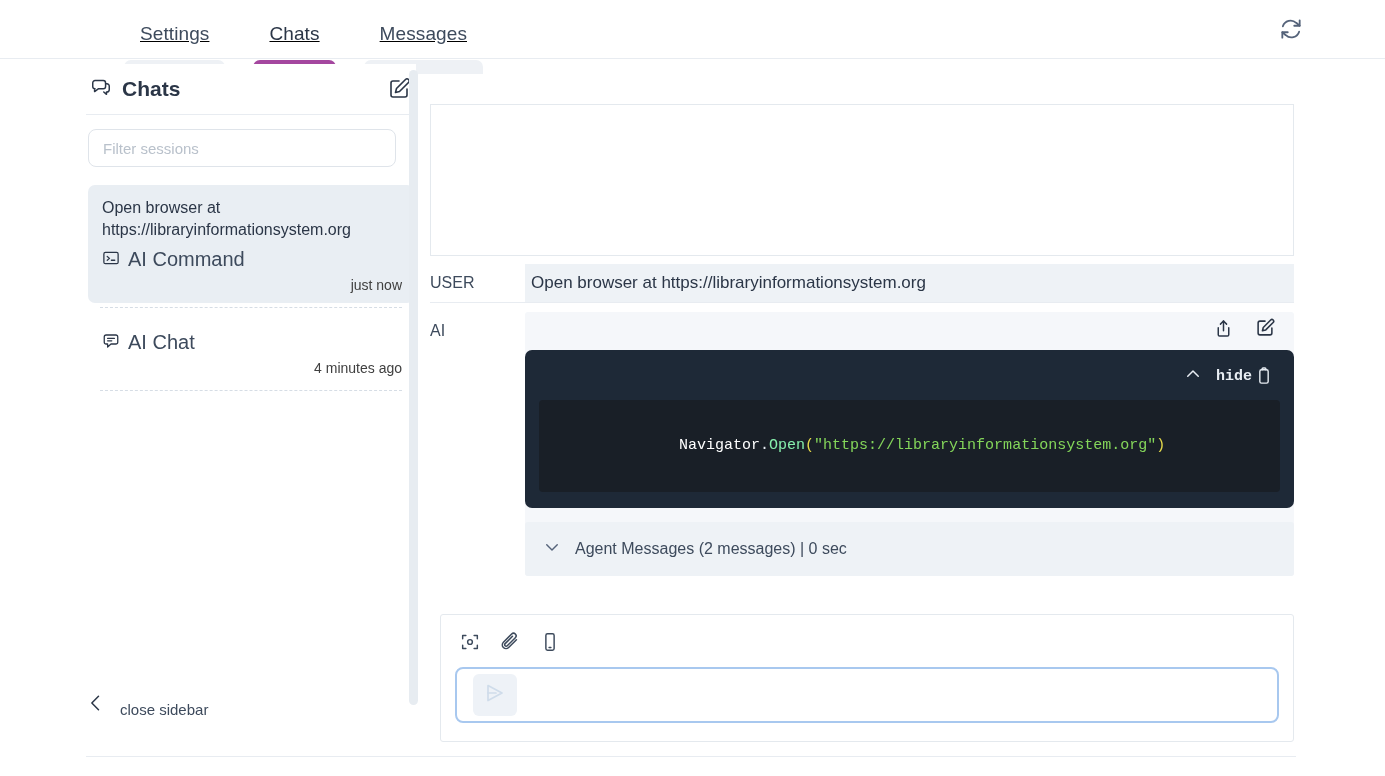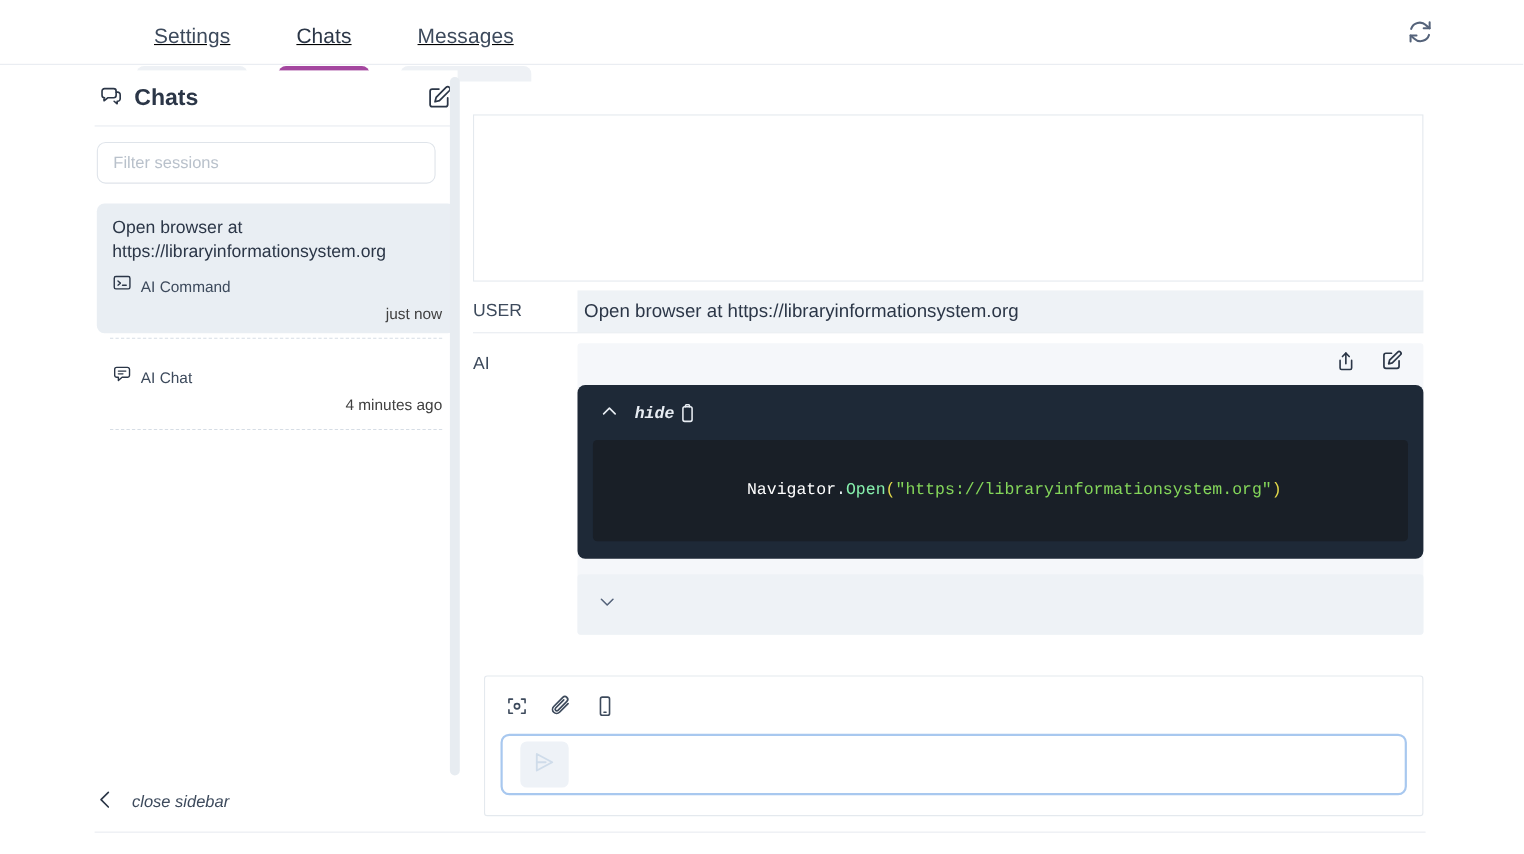--- a/index.html
+++ b/index.html
@@ -158,46 +158,45 @@
     color: #2b3647;
     font-family: "Liberation Sans", sans-serif;
   }
   .session-meta {
     display: flex;
     align-items: center;
     gap: 8px;
     margin-top: 7px;
   }
   .session-kind {
-    font-size: 14px;
+    font-size: 20px;
     color: #3d4a5c;
     font-family: "Liberation Sans", sans-serif;
   }
   .session-time {
     margin-top: 6px;
     text-align: right;
     font-size: 14px;
     color: #404040;
     font-family: "Liberation Sans", sans-serif;
   }
   .session-divider {
     height: 0;
     border-top: 1px dashed #d6dde5;
     margin: 4px 12px 4px 12px;
   }
 
   .close-sidebar {
     position: absolute;
     left: 86px;
-    top: 716px;
-    display: flex;
-    align-items: center;
+    top: 692px;
+    display: flex;
+    align-items: flex-end;
     gap: 14px;
     cursor: pointer;
-    font-style: italic;
   }
   .close-sidebar-label {
     font-size: 15px;
     color: #3d4a5c;
     font-family: "Liberation Sans", sans-serif;
   }
 
   
   .pane-scrollbar {
     position: absolute;
@@ -299,23 +298,22 @@
   
   .code-block {
     margin: 10px 0 0 0;
     background: #1e2937;
     border-radius: 7px;
     padding: 12px 14px 16px 14px;
   }
   .code-head {
     display: flex;
     align-items: center;
-    justify-content: flex-start;
+    justify-content: flex-end;
     padding: 2px 4px 12px 6px;
-    font-style: italic;
   }
   .code-head-left {
     display: flex;
     align-items: center;
     gap: 14px;
     cursor: pointer;
   }
   .code-toggle-label {
     font-size: 15px;
     color: #e8edf3;
@@ -594,20 +592,21 @@
               <span class="tok-obj">Navigator</span><span class="tok-dot">.</span><span class="tok-fn">Open</span><span class="tok-paren">(</span><span class="tok-str">"https://libraryinformationsystem.org"</span><span class="tok-paren">)</span>
             </div>
           </div>
 
           <div class="agent-msgs">
             <span>
               <svg width="18" height="18" viewBox="0 0 24 24" fill="none" stroke="#55637a" stroke-width="1.9" stroke-linecap="round" stroke-linejoin="round">
                 <polyline points="5,9 12,16 19,9"></polyline>
               </svg>
             </span>
+            <span class="agent-msgs-label">Agent Messages (2 messages) | 0 sec</span>
           </div>
         </div>
 
       </div>
     </div>
 
     <div class="composer">
       <div class="composer-tools">
         <div class="tool-btn">
           <svg width="22" height="22" viewBox="0 0 24 24" fill="none" stroke="#3d4a5c" stroke-width="1.6" stroke-linecap="round" stroke-linejoin="round">

